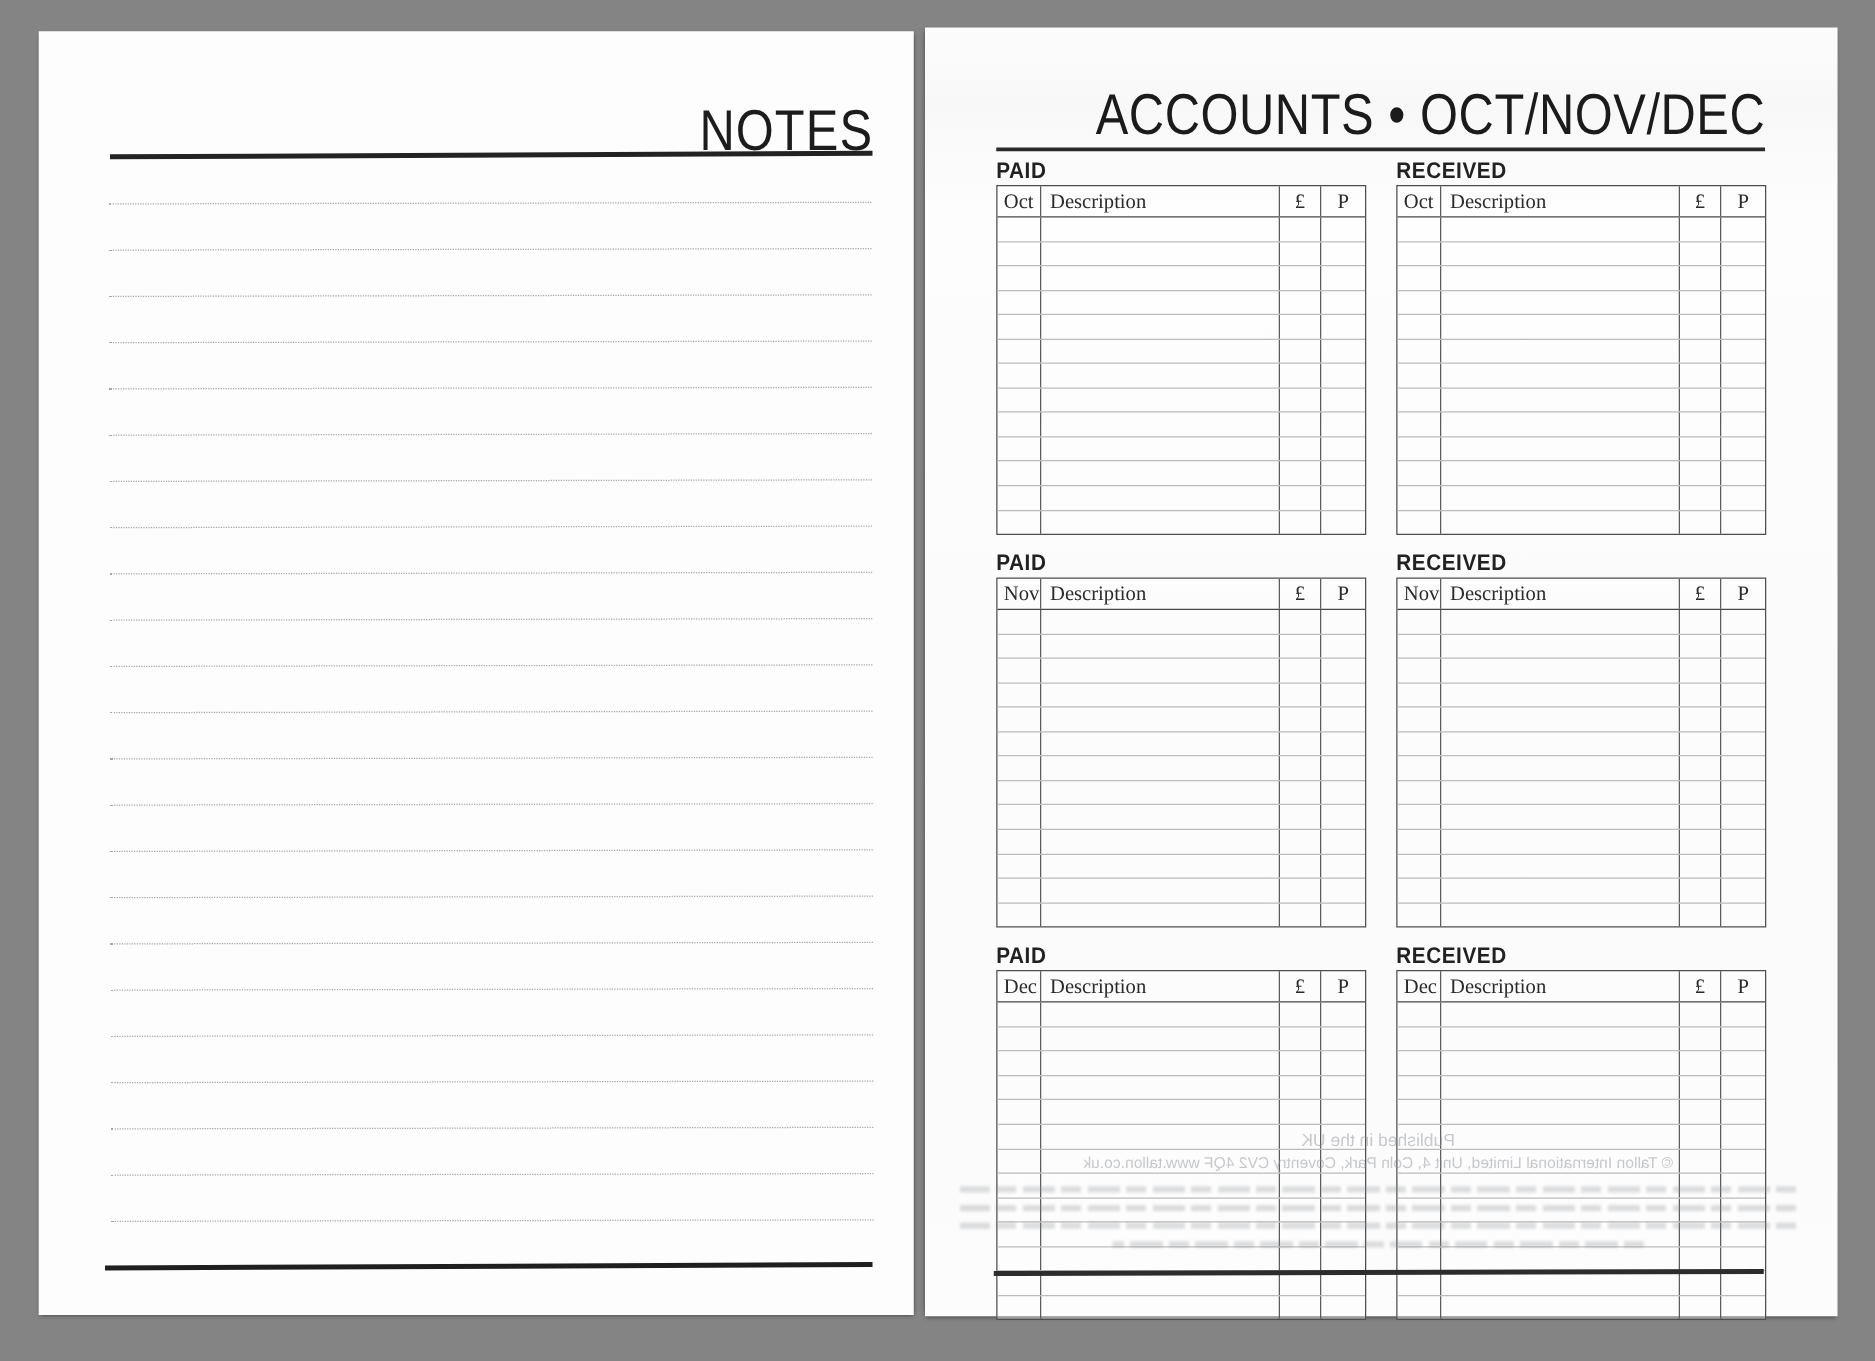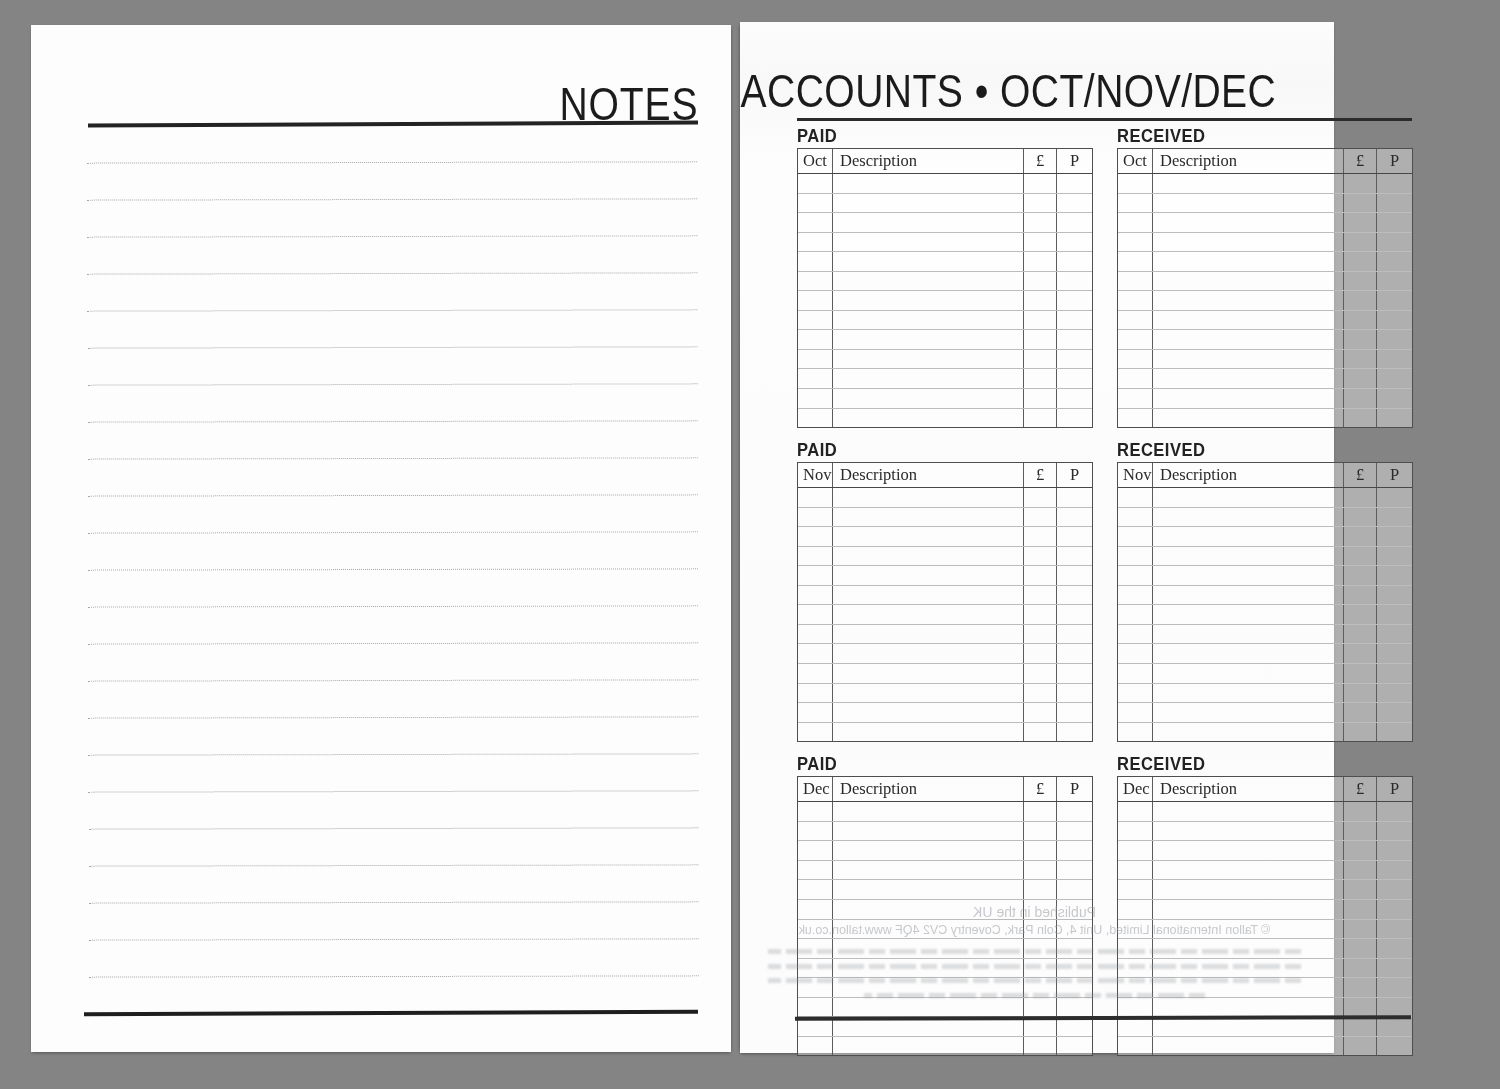--- a/index.html
+++ b/index.html
@@ -6,21 +6,21 @@
   .scene {
     position:relative; width:1500px; height:1089px; overflow:hidden;
     background:#848484;
     font-family:"Liberation Sans", sans-serif;
   }
   .page {
     position:absolute; background:#fdfdfd;
     box-shadow:0 2px 3px -1px rgba(0,0,0,.35), 2px 0 3px -2px rgba(0,0,0,.25);
   }
   .page.left  { left:31px;  top:25px; width:700px; height:1027px; }
-  .page.right { left:740px; top:22px; width:594px; height:1031px;
+  .page.right { left:740px; top:22px; width:730px; height:1031px;
     background:linear-gradient(180deg,#fcfcfc 0%,#f8f8f8 6%,#fdfdfd 14%,#fbfbfb 60%,#fcfcfc 100%);
     box-shadow:0 2px 3px -1px rgba(0,0,0,.35), -3px 0 4px -3px rgba(0,0,0,.3);
   }
 
   
   .notes-title {
     position:absolute; right:33px; top:56px; margin:0;
     font-size:46px; font-weight:400; letter-spacing:1px; line-height:1; color:#1c1c1c;
     transform:scaleX(.85); transform-origin:right center;
   }

